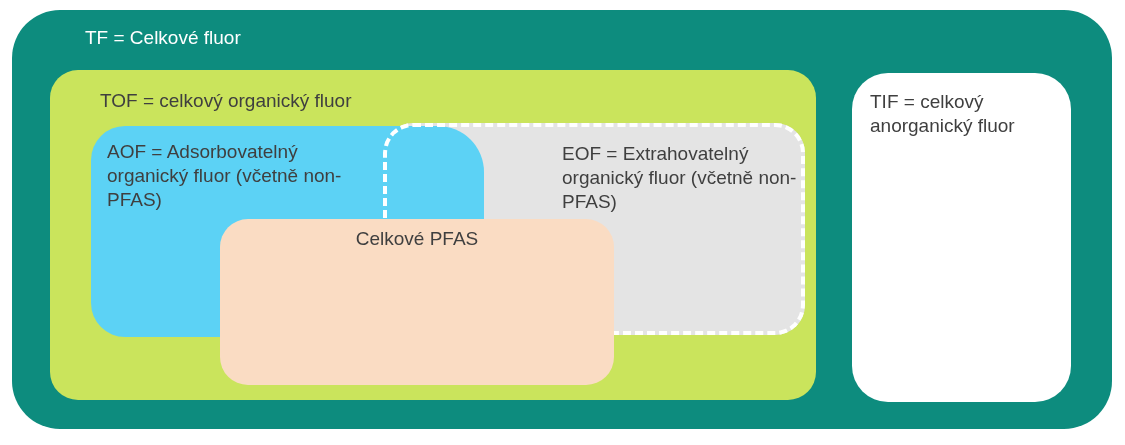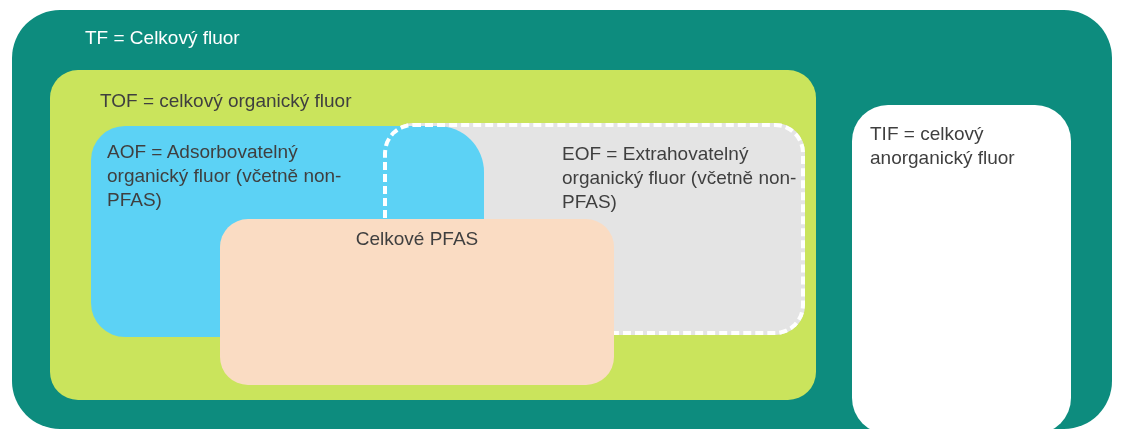--- a/index.html
+++ b/index.html
@@ -62,21 +62,21 @@
   .tif-box   { left: 840px; top: 63px; width: 219px; height: 329px; border-radius: 36px; }
   .tif-label { left: 18px;  top: 17px; width: 186px; }
 </style>
 </head>
 <body>
 
 <div class="canvas">
 
   <div class="box tf-box" style="background-color: rgb(13, 140, 126);">
 
-    <span class="lbl lbl-light tf-label" style="color: rgb(255, 255, 255);">TF = Celkový fluor</span>
+    <span class="lbl lbl-light tf-label" style="color: rgb(255, 255, 255);">TF = Celkové fluor</span>
 
     <div class="box tof-box" style="background-color: rgb(202, 228, 92);">
 
       <span class="lbl tof-label">TOF = celkový organický fluor</span>
 
       <div class="box eof-box" style="background-color: rgb(228, 228, 228);">
         <span class="lbl eof-label">EOF = Extrahovatelný organický fluor (včetně non-PFAS)</span>
       </div>
 
       <div class="box aof-box" style="background-color: rgb(92, 210, 245);">
@@ -85,18 +85,18 @@
 
       <div class="box eof-outline" style="border-color: rgb(255, 255, 255);"></div>
 
       <div class="box tpfas-box" style="background-color: rgb(250, 220, 195);">
 
         <span class="lbl tpfas-label">Celkové PFAS</span>
 
       </div>
     </div>
 
-    <div class="box tif-box" style="background-color: rgb(255, 255, 255); margin-top: 32px;">
+    <div class="box tif-box" style="background-color: rgb(255, 255, 255);">
       <span class="lbl tif-label">TIF = celkový anorganický fluor</span>
     </div>
 
   </div>
 </div>
 
 </body></html>

